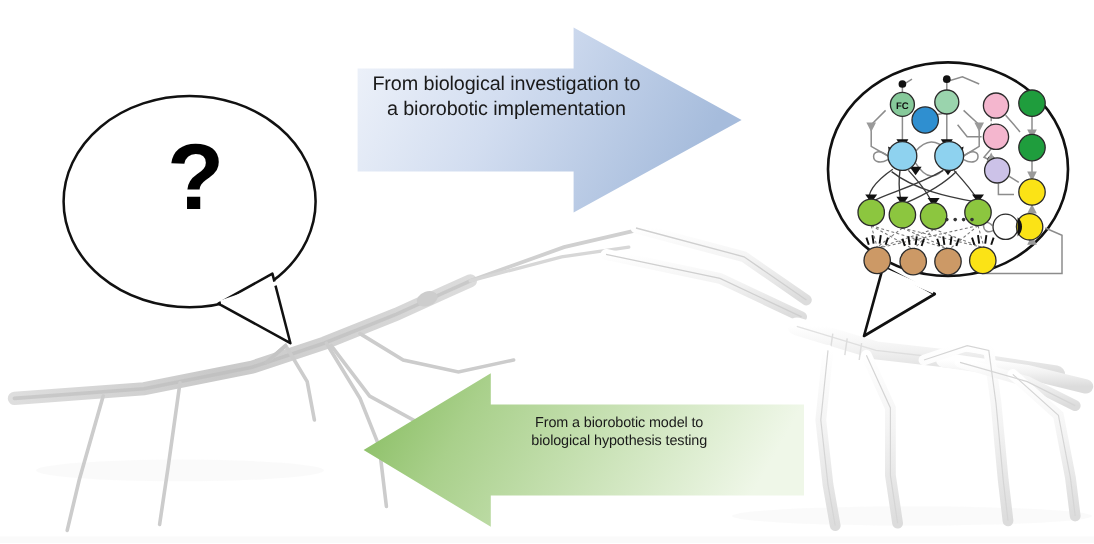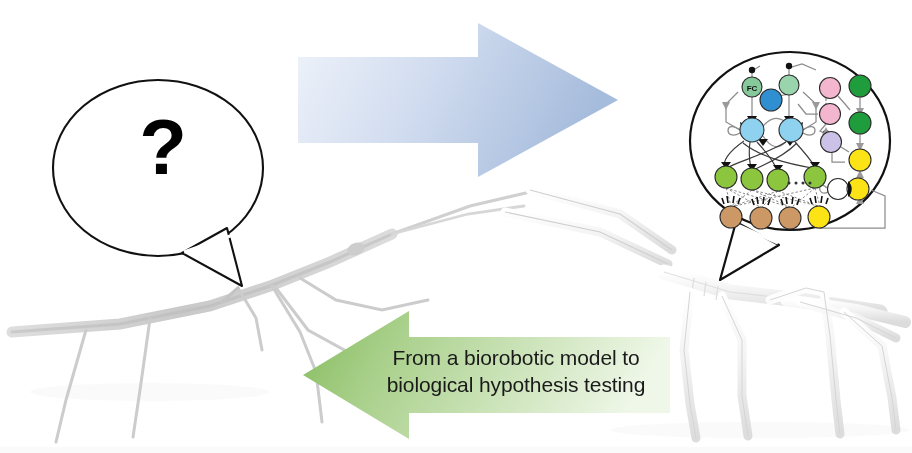--- a/index.html
+++ b/index.html
@@ -35,21 +35,21 @@
   #blue-arrow-text {
     left: 296px;
     top: 60px;
     width: 252px;
     font-size: 16.5px;
   }
   #green-arrow-text {
     left: 380px;
     top: 345px;
     width: 272px;
-    font-size: 21px;
+    font-size: 12px;
   }
   #question-mark {
     position: absolute;
     left: 118px;
     top: 108px;
     width: 90px;
     text-align: center;
     font-family: "Liberation Sans", sans-serif;
     font-size: 78px;
     font-weight: bold;
@@ -179,20 +179,22 @@
       <path d="M 800 302 L 856 318 L 896 338"></path>
       <path d="M 844 312 L 882 346 L 892 398 L 896 430"></path>
     </g>
   </svg>
 
   <svg class="layer" viewBox="0 0 912 453" xmlns="http://www.w3.org/2000/svg">
     <path d="M 298 57 L 478 57 L 478 23 L 618 100 L 478 177 L 478 143 L 298 143 Z" fill="url(#blueArrowGrad)"></path>
     <path d="M 670 337 L 409 337 L 409 311 L 303 375 L 409 439 L 409 413 L 670 413 Z" fill="url(#greenArrowGrad)"></path>
   </svg>
 
+  <div class="arrow-text" id="blue-arrow-text">From biological investigation to
+a biorobotic implementation</div>
 
   <div class="arrow-text" id="green-arrow-text">From a biorobotic model to
 biological hypothesis testing</div>
 
   <svg class="layer" viewBox="0 0 912 453" xmlns="http://www.w3.org/2000/svg">
 
     <g>
       <ellipse cx="790" cy="141" rx="100" ry="89" fill="#ffffff" stroke="#111111" stroke-width="2.2"></ellipse>
       <path d="M 736 222 L 720 280 L 779 245 Z" fill="#ffffff" stroke="#111111" stroke-width="2.2" stroke-linejoin="round"></path>
       <path d="M 735 224 L 778 243" stroke="#ffffff" stroke-width="3.4"></path>

